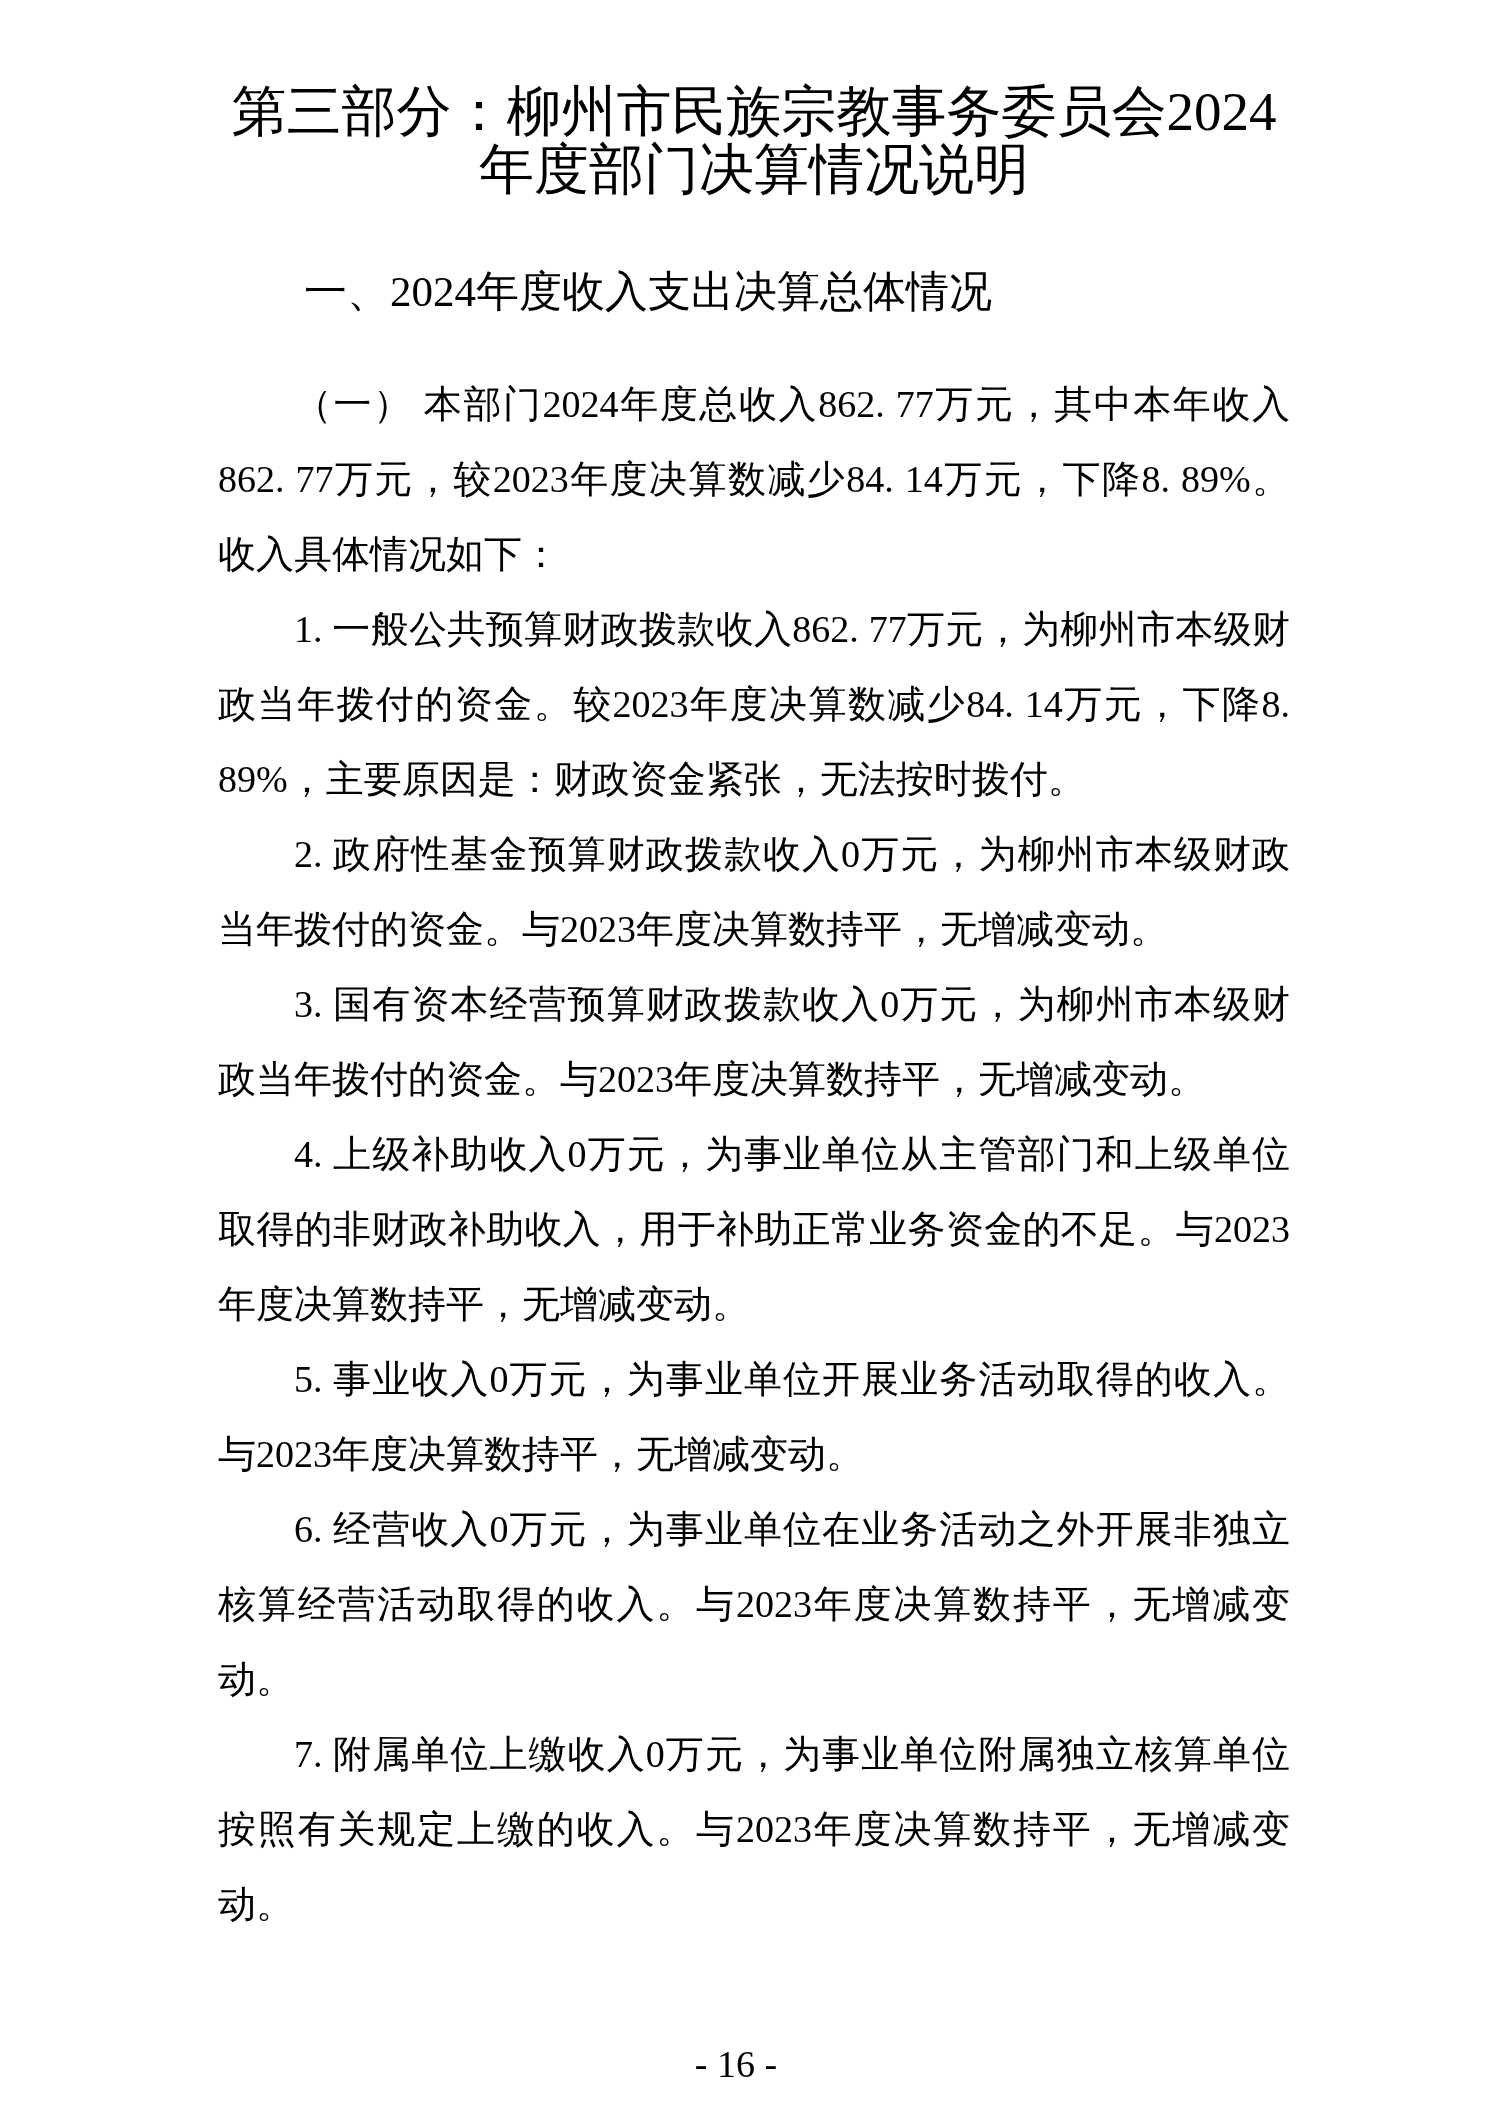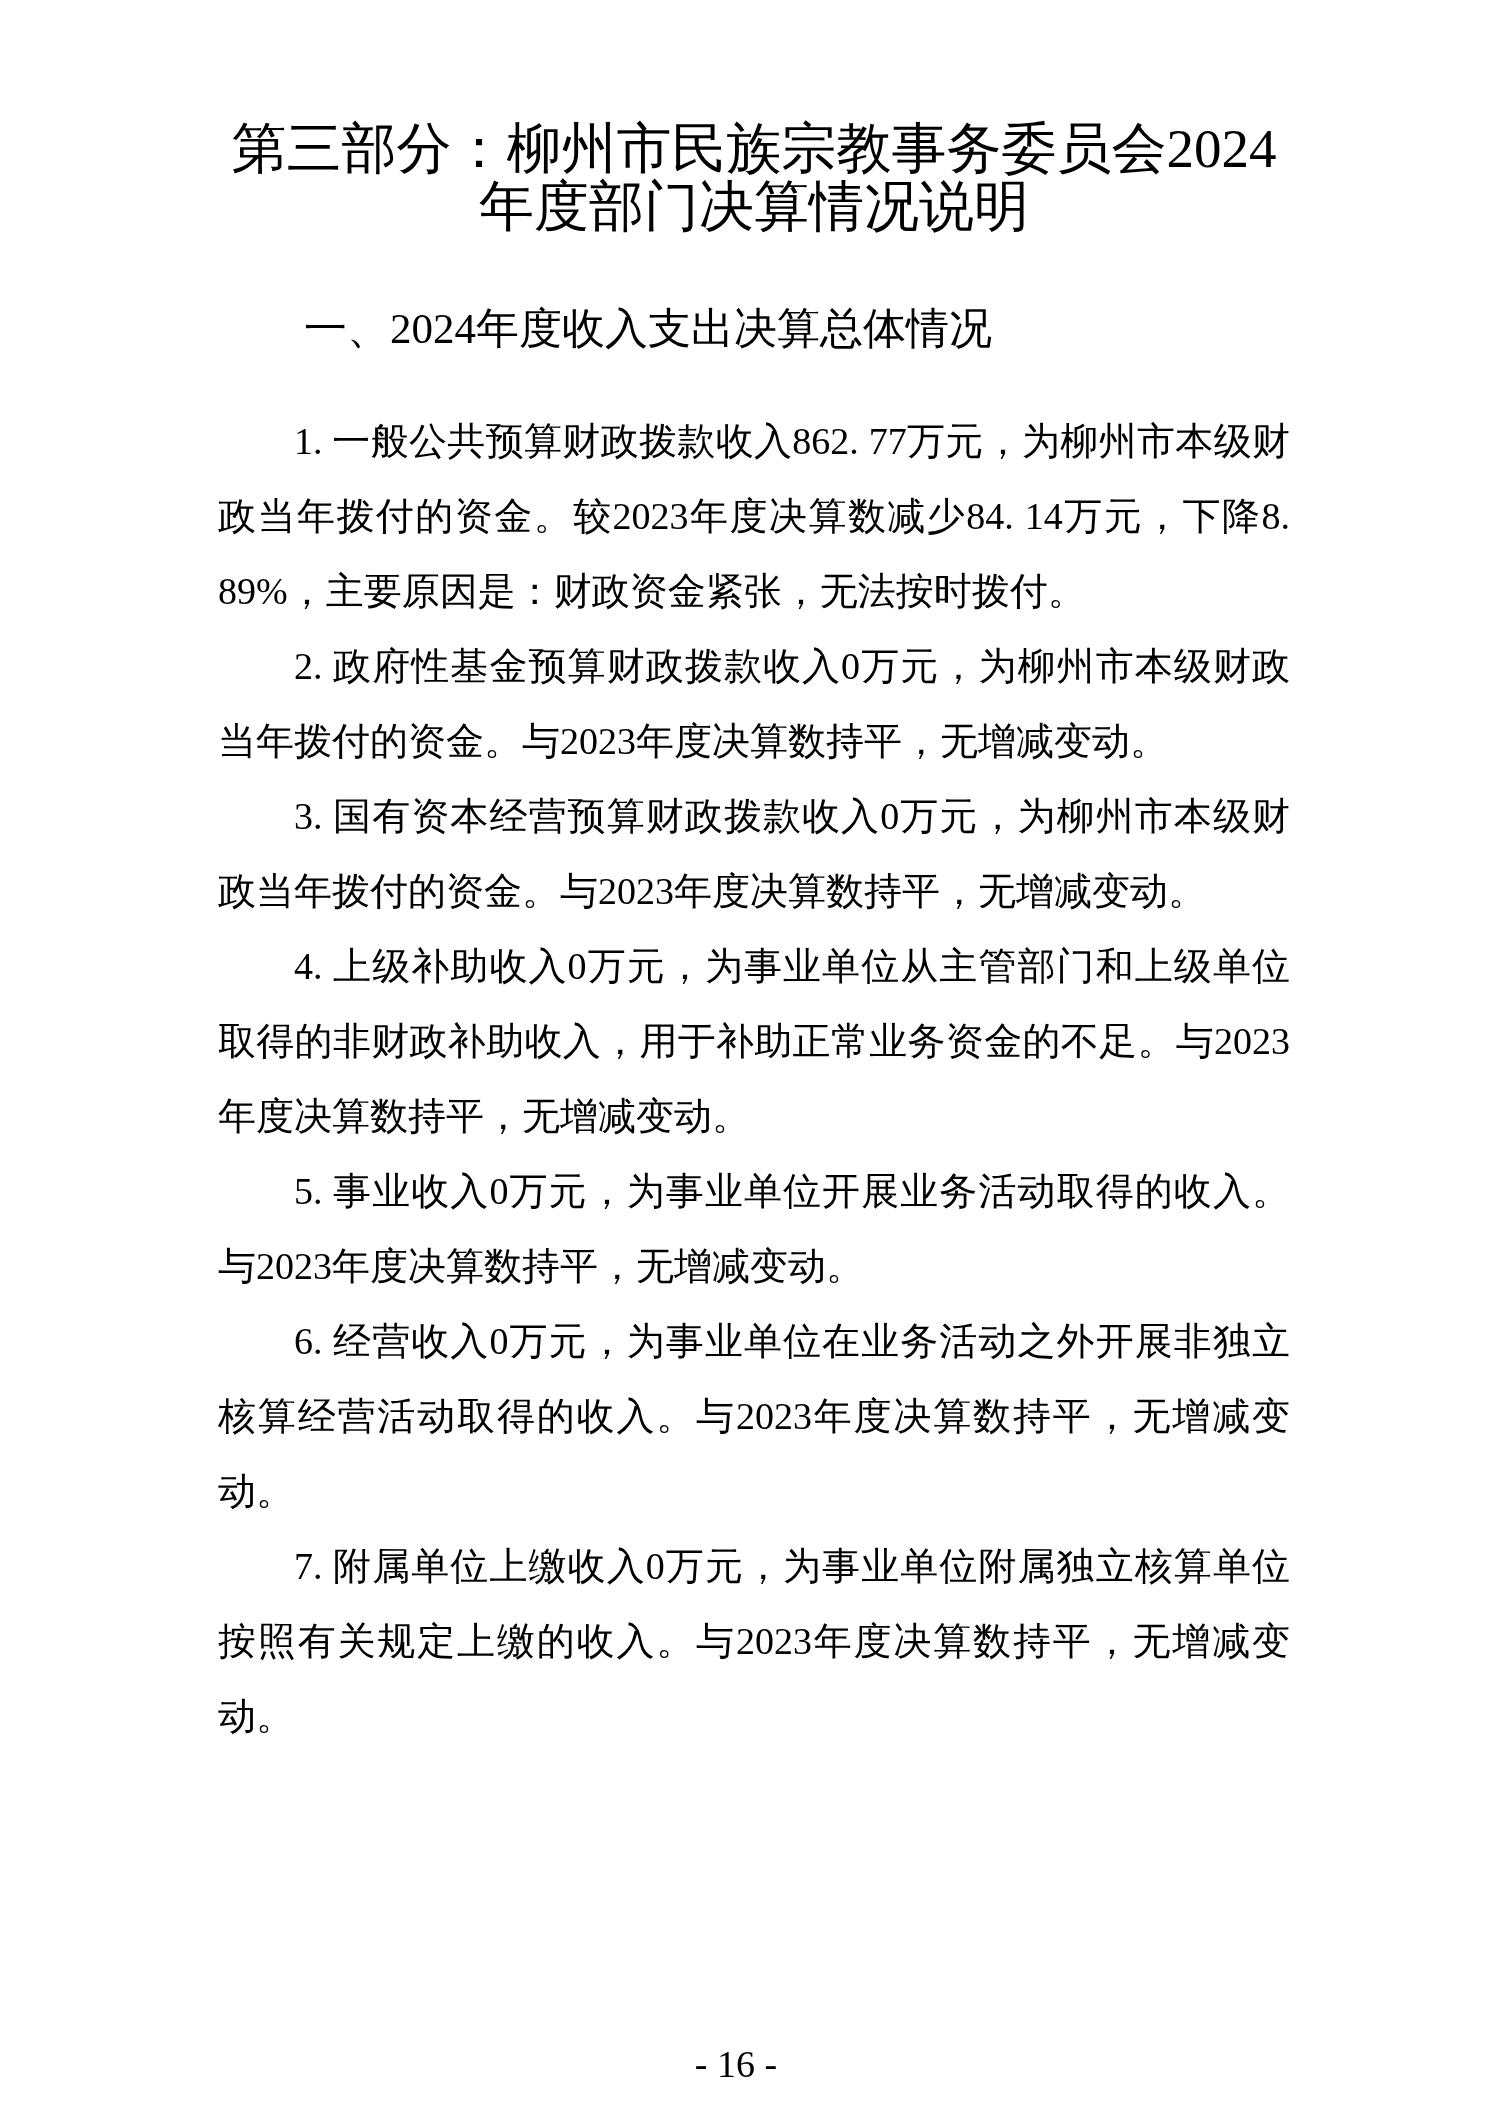--- a/index.html
+++ b/index.html
@@ -12,21 +12,21 @@
     width: 1488px;
     height: 2104px;
     background: #ffffff;
     color: #000000;
     font-family: "Liberation Serif", "DejaVu Serif", serif;
     overflow: hidden;
   }
   .content {
     margin-left: 218px;
     width: 1072px;
-    padding-top: 120px;
+    padding-top: 83px;
   }
   .doc-title {
     margin: 0;
     font-size: 55px;
     line-height: 58px;
     font-weight: normal;
     text-align: center;
     letter-spacing: 0;
   }
   .section-heading {
@@ -59,20 +59,21 @@
   }
 </style>
 </head>
 <body>
 
 <div class="page">
   <div class="content">
     <h1 class="doc-title">第三部分：柳州市民族宗教事务委员会2024年度部门决算情况说明</h1>
     <h2 class="section-heading">一、2024年度收入支出决算总体情况</h2>
     <div class="paragraphs">
+        <p class="para">（一） 本部门2024年度总收入862. 77万元，其中本年收入862. 77万元，较2023年度决算数减少84. 14万元，下降8. 89%。收入具体情况如下：</p>
         <p class="para">1. 一般公共预算财政拨款收入862. 77万元，为柳州市本级财政当年拨付的资金。较2023年度决算数减少84. 14万元，下降8. 89%，主要原因是：财政资金紧张，无法按时拨付。</p>
         <p class="para">2. 政府性基金预算财政拨款收入0万元，为柳州市本级财政当年拨付的资金。与2023年度决算数持平，无增减变动。</p>
         <p class="para">3. 国有资本经营预算财政拨款收入0万元，为柳州市本级财政当年拨付的资金。与2023年度决算数持平，无增减变动。</p>
         <p class="para">4. 上级补助收入0万元，为事业单位从主管部门和上级单位取得的非财政补助收入，用于补助正常业务资金的不足。与2023年度决算数持平，无增减变动。</p>
         <p class="para">5. 事业收入0万元，为事业单位开展业务活动取得的收入。与2023年度决算数持平，无增减变动。</p>
         <p class="para">6. 经营收入0万元，为事业单位在业务活动之外开展非独立核算经营活动取得的收入。与2023年度决算数持平，无增减变动。</p>
         <p class="para">7. 附属单位上缴收入0万元，为事业单位附属独立核算单位按照有关规定上缴的收入。与2023年度决算数持平，无增减变动。</p>
       </div>
   </div>
   <div class="page-number">- 16 -</div>

